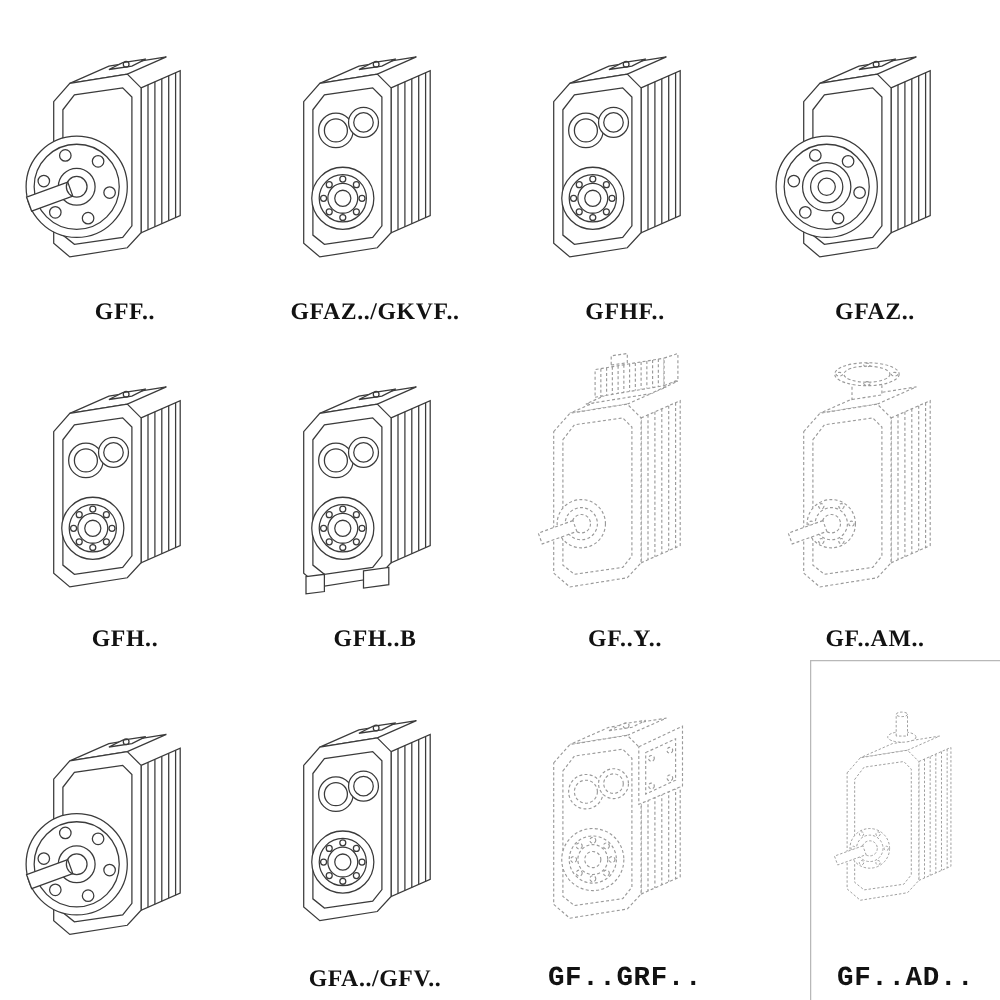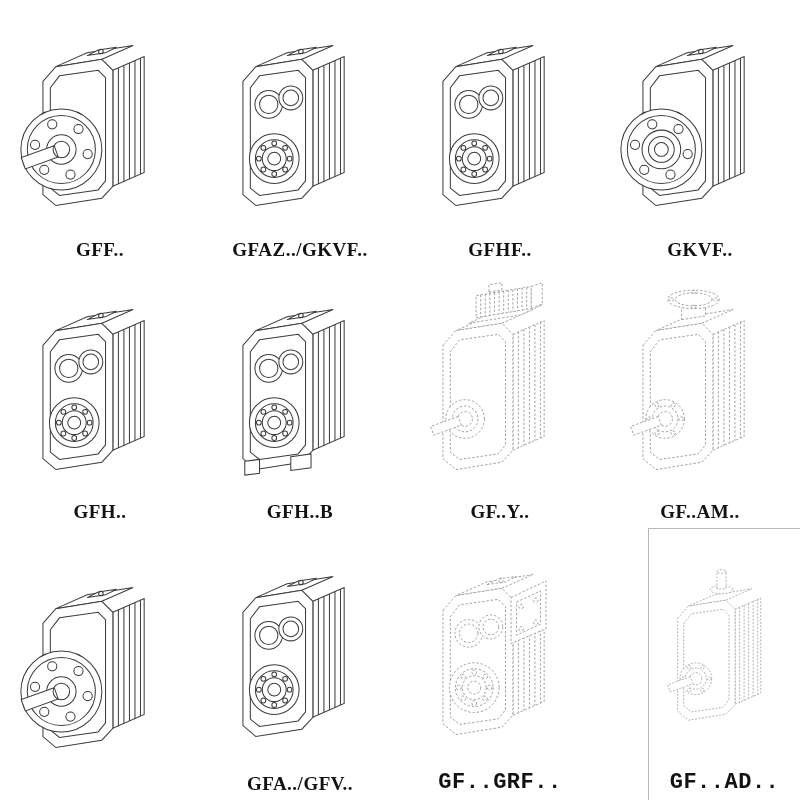--- a/index.html
+++ b/index.html
@@ -153,21 +153,21 @@
           <circle cx="67.9" cy="173.3" r="5" class="sl" fill="none"></circle>
           <circle cx="39.4" cy="168.2" r="5" class="sl" fill="none"></circle>
           <circle cx="29.4" cy="141" r="5" class="sl" fill="none"></circle>
           <circle cx="48.1" cy="118.7" r="5" class="sl" fill="none"></circle>
           <circle cx="76.6" cy="123.8" r="5" class="sl" fill="none"></circle>
           <circle cx="58" cy="146" r="21" class="sl" fill="none"></circle>
           <circle cx="58" cy="146" r="14" class="sl" fill="none"></circle>
           <circle cx="58" cy="146" r="7.5" class="sl" fill="none"></circle>
         </svg>
       </div>
-    <figcaption class="lbl">GKVF..</figcaption>
+    <figcaption class="lbl">GFAZ..</figcaption>
   </figure>
 
   <figure class="cell">
     <div class="art">
         <svg class="gbx" viewBox="0 0 200 228" xmlns="http://www.w3.org/2000/svg">
           <polygon points="52,56 102,48 136,33 86,41" class="sl" fill="#fff"></polygon>
           <polygon points="114,60 148,45 148,171 114,186" class="sl" fill="#fff"></polygon>
           <line x1="120" y1="57.35294117647059" x2="120" y2="183.35294117647058" class="sl"></line>
           <line x1="126" y1="54.705882352941174" x2="126" y2="180.7058823529412" class="sl"></line>
           <line x1="132" y1="52.05882352941177" x2="132" y2="178.05882352941177" class="sl"></line>

